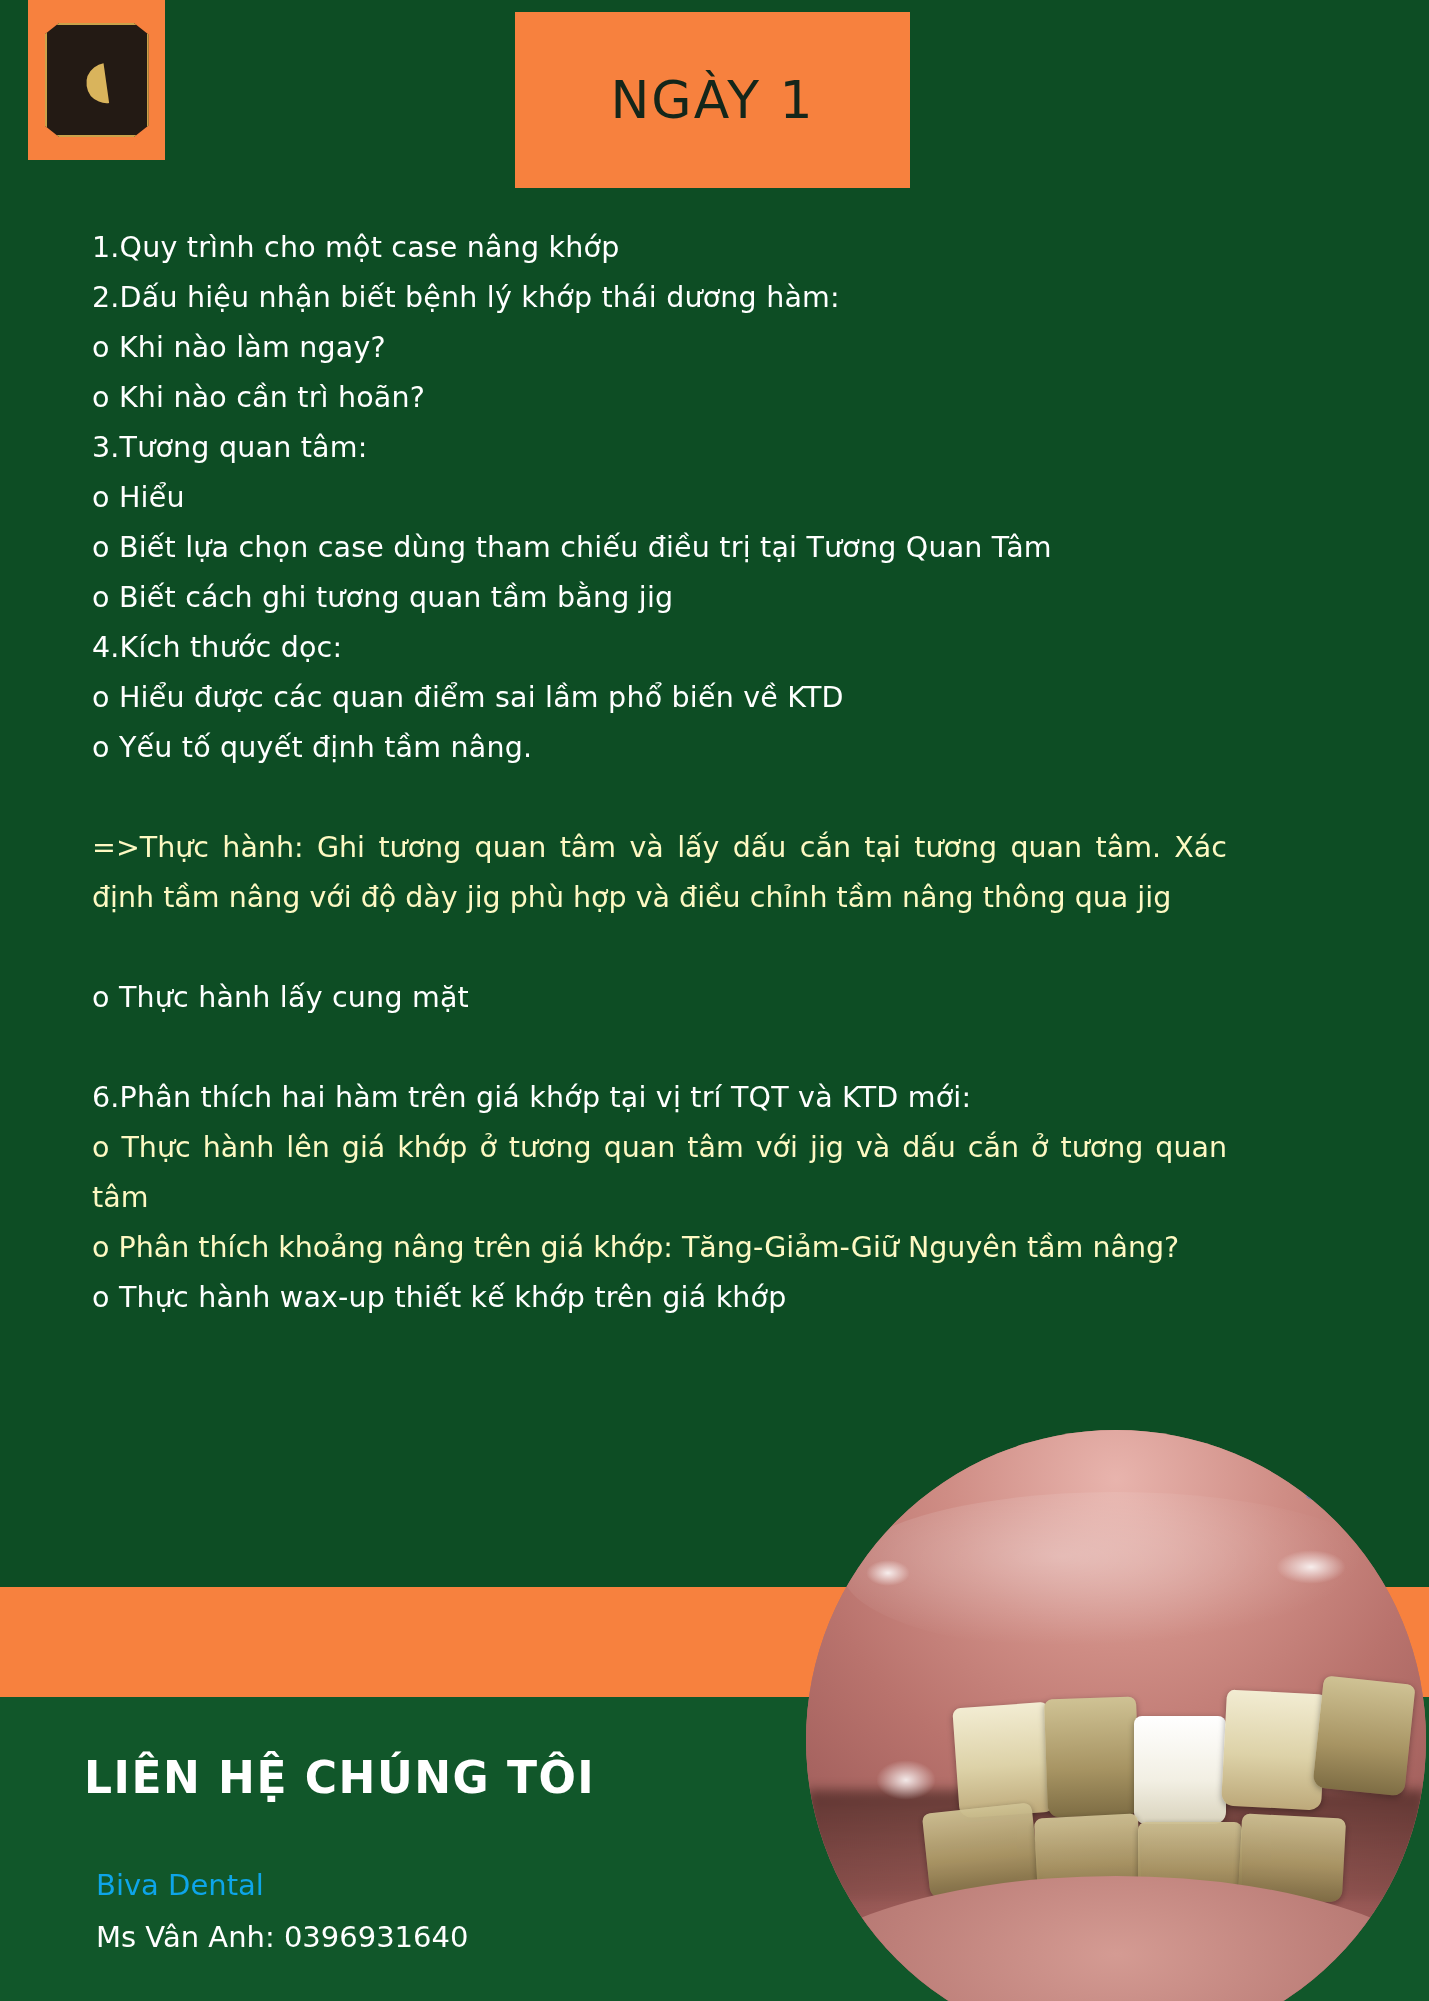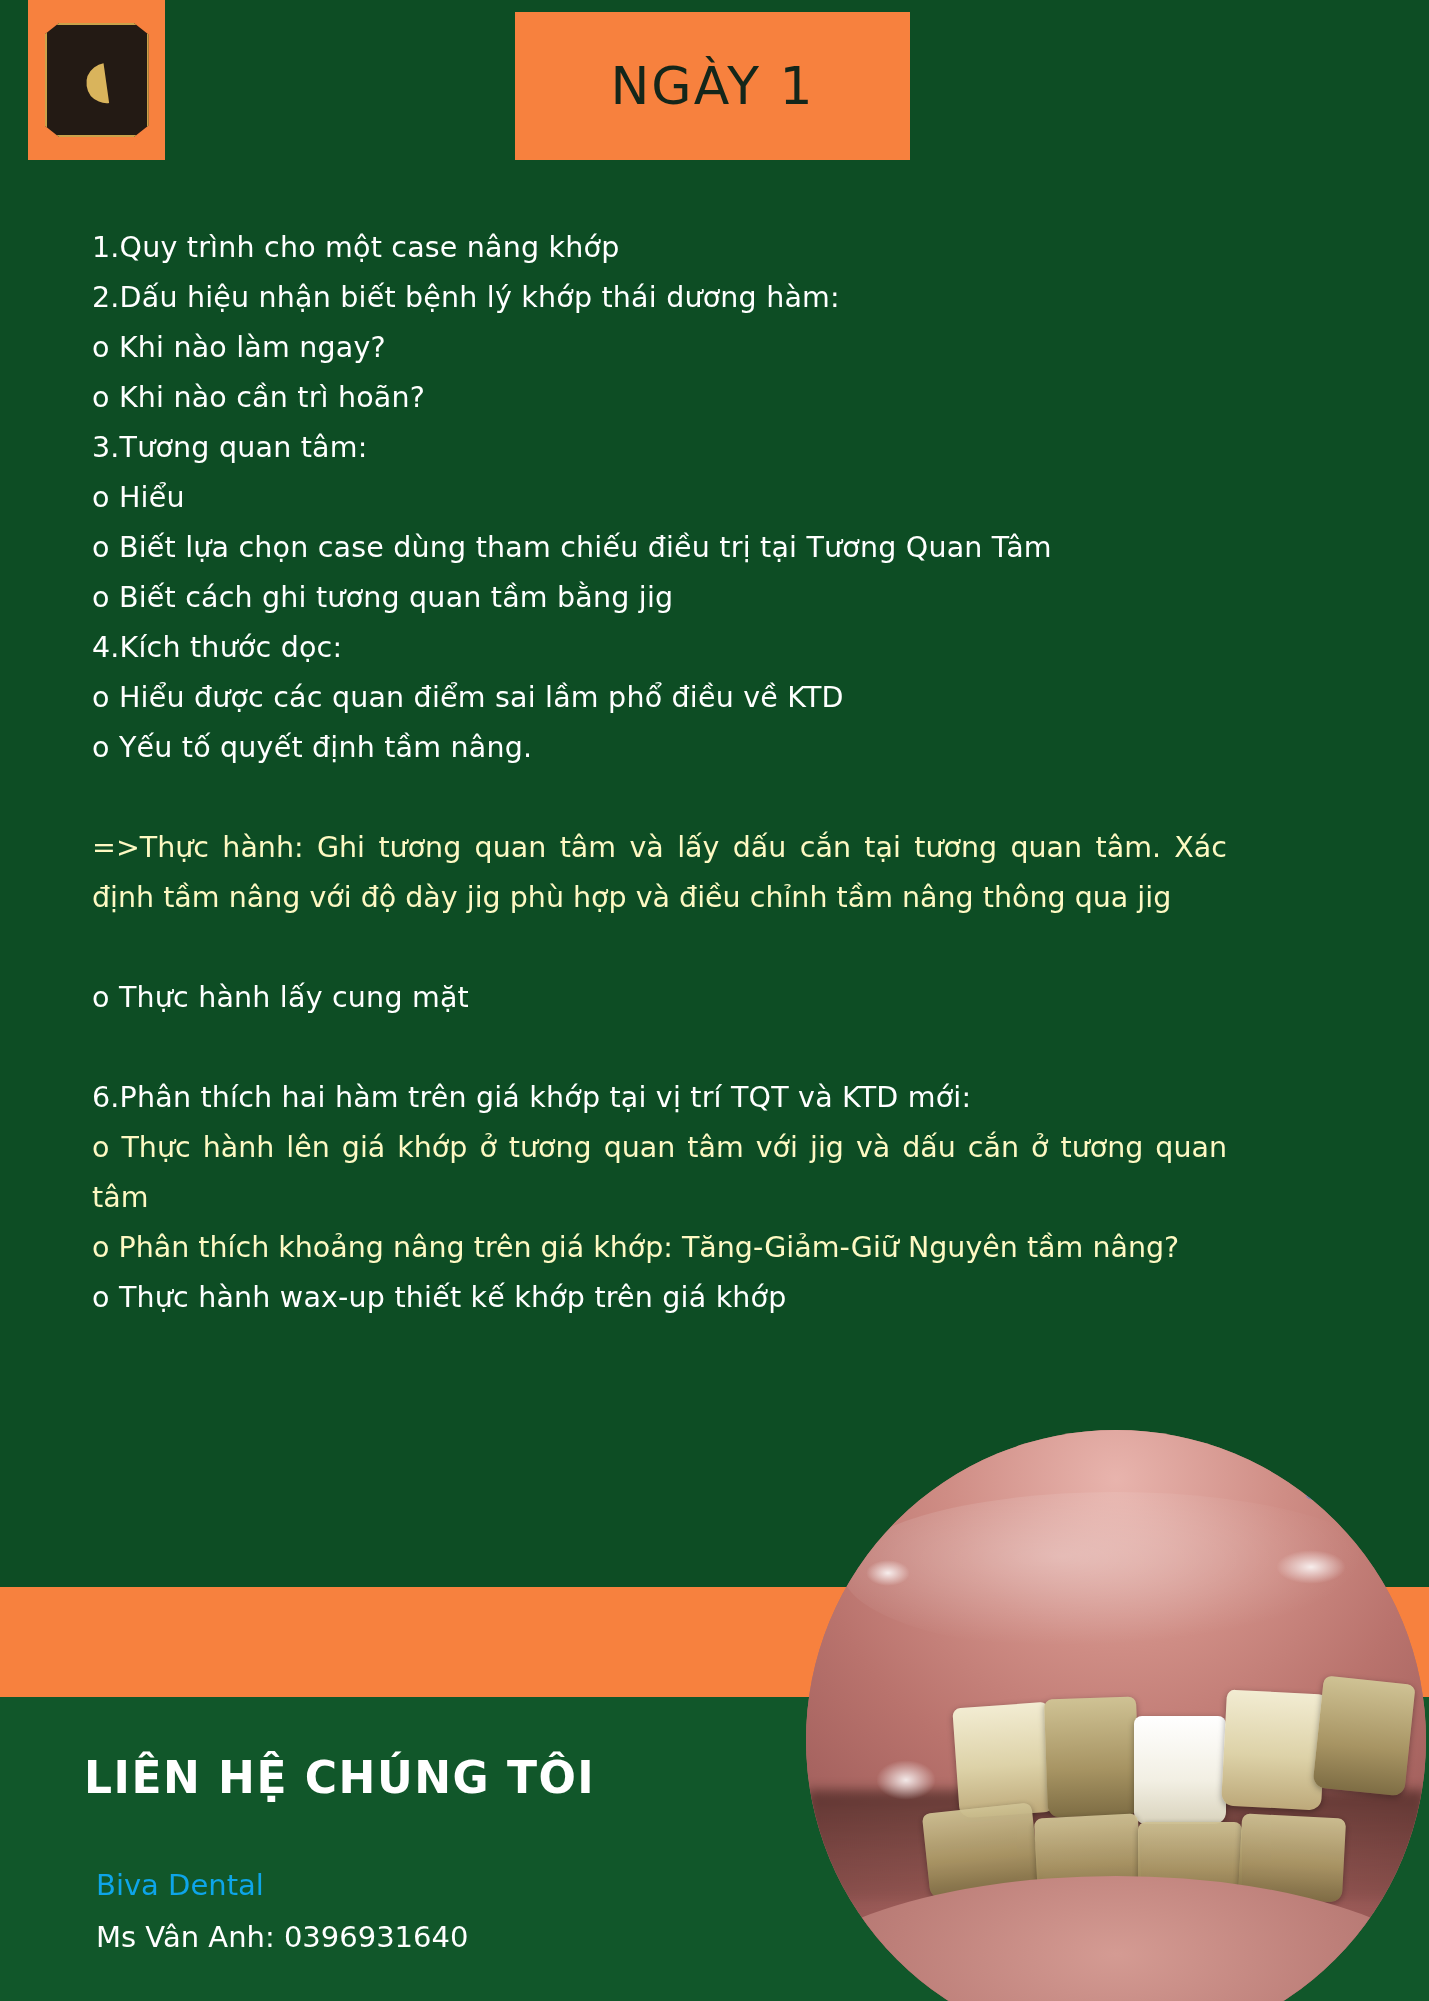--- a/index.html
+++ b/index.html
@@ -45,21 +45,21 @@
     line-height: 1;
     color: #d9b45c;
     transform: rotate(-8deg);
   }
 
   .title-banner {
     position: absolute;
     left: 515px;
     top: 12px;
     width: 395px;
-    height: 148px;
+    height: 176px;
     background: #f7813e;
     display: flex;
     align-items: center;
     justify-content: center;
   }
   .title-banner .t {
     font-size: 52px;
     letter-spacing: 2px;
     color: #14261a;
     font-family: "DejaVu Sans", "Liberation Sans", sans-serif;
@@ -220,21 +220,21 @@
 <div class="content">
   <div class="line">1.Quy trình cho một case nâng khớp</div>
   <div class="line">2.Dấu hiệu nhận biết bệnh lý khớp thái dương hàm:</div>
   <div class="line">o Khi nào làm ngay?</div>
   <div class="line">o Khi nào cần trì hoãn?</div>
   <div class="line">3.Tương quan tâm:</div>
   <div class="line">o Hiểu</div>
   <div class="line">o Biết lựa chọn case dùng tham chiếu điều trị tại Tương Quan Tâm</div>
   <div class="line">o Biết cách ghi tương quan tầm bằng jig</div>
   <div class="line">4.Kích thước dọc:</div>
-  <div class="line">o Hiểu được các quan điểm sai lầm phổ điều về KTD</div>
+  <div class="line">o Hiểu được các quan điểm sai lầm phổ biến về KTD</div>
   <div class="line">o Yếu tố quyết định tầm nâng.</div>
 
   <div class="spacer"></div>
 
   <p class="para">=&gt;Thực hành: Ghi tương quan tâm và lấy dấu cắn tại tương quan tâm. Xác định tầm nâng với độ dày jig phù hợp và điều chỉnh tầm nâng thông qua jig</p>
 
   <div class="spacer"></div>
 
   <div class="line">o Thực hành lấy cung mặt</div>
 

